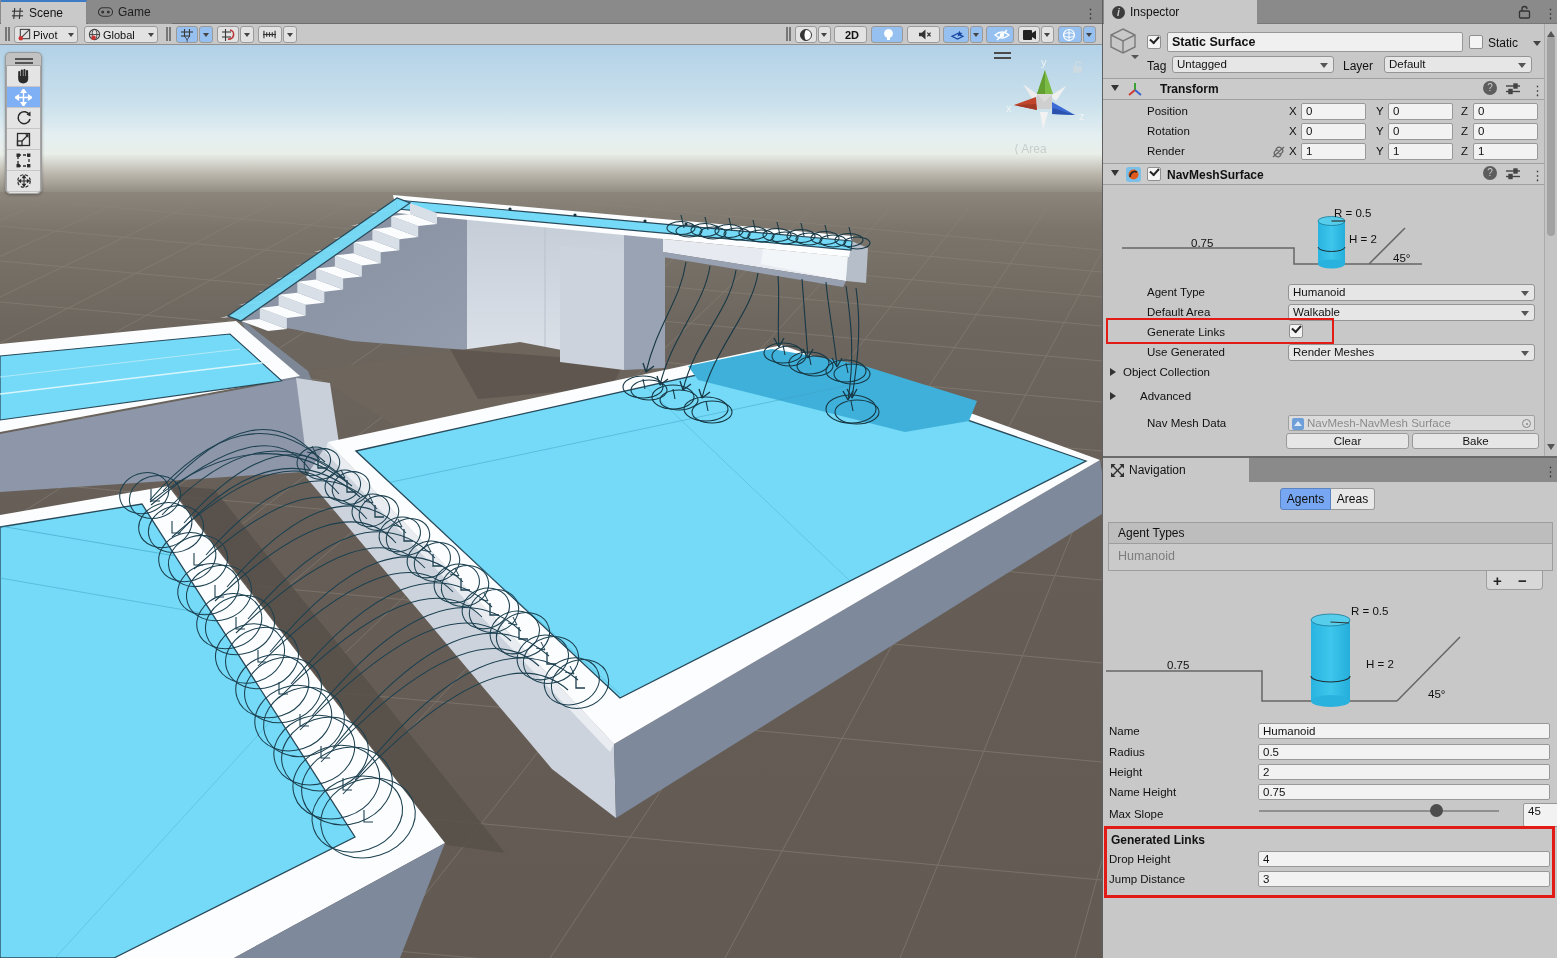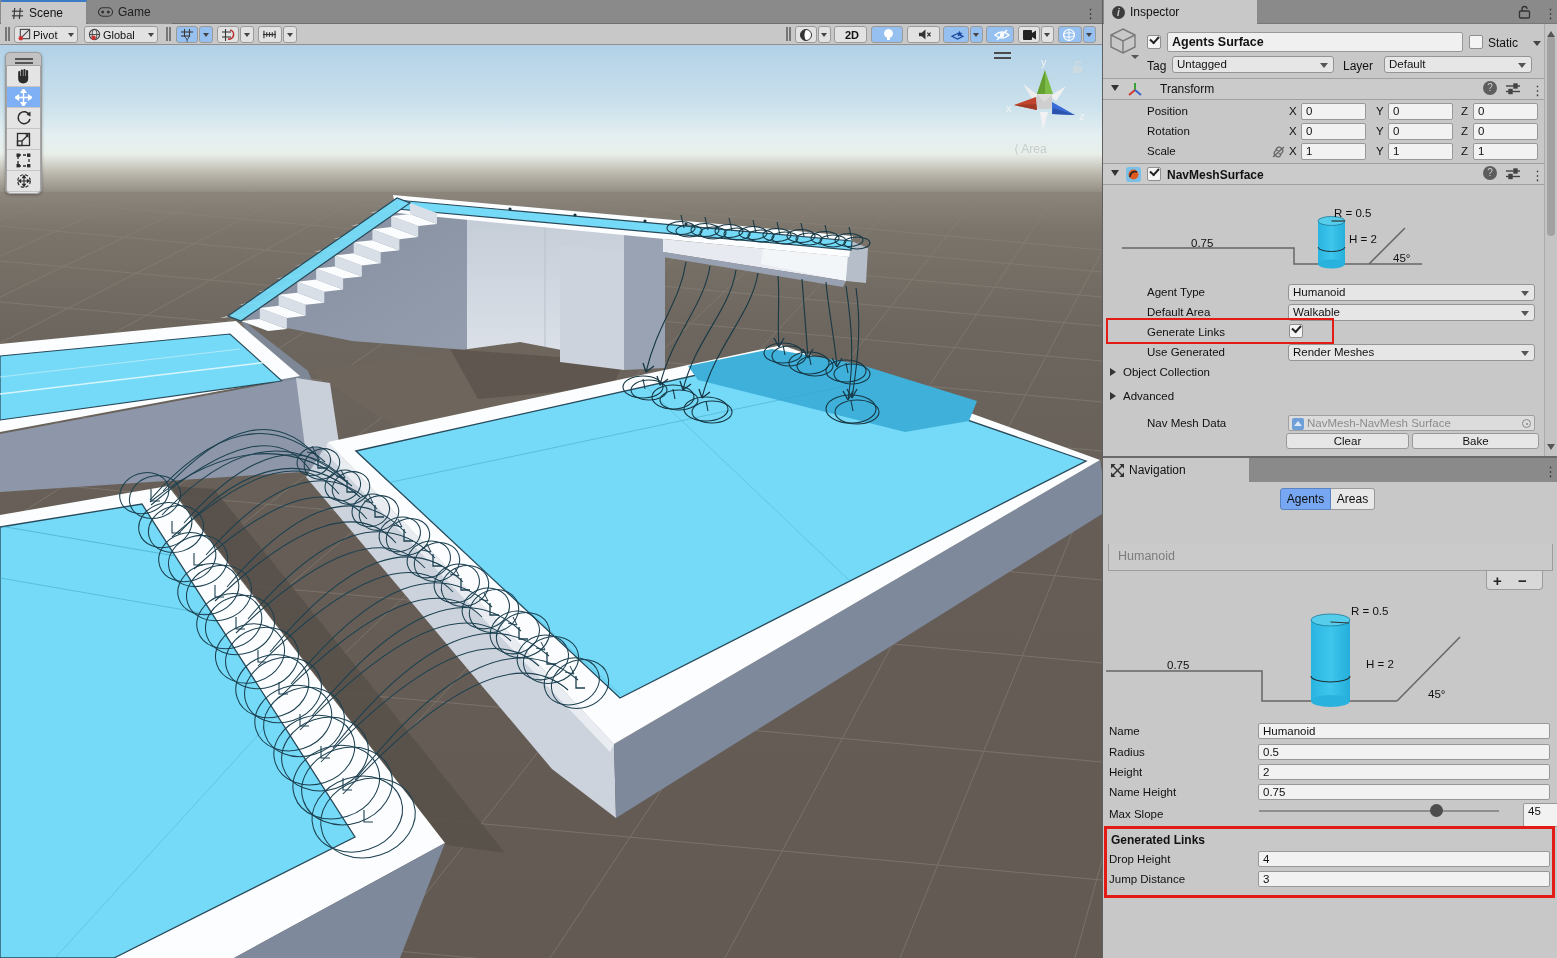--- a/index.html
+++ b/index.html
@@ -579,38 +579,38 @@
 <div class="abs dots" style="left:441px;top:4px"></div>
 <svg class="abs" style="left:6px;top:27px" width="30" height="32" viewBox="0 0 30 32">
       <g fill="none" stroke="#7a7a7a" stroke-width="1.4">
         <polygon points="14,2 26,8 26,20 14,26 2,20 2,8"></polygon>
         <polyline points="2,8 14,14 26,8"></polyline>
         <line x1="14" y1="14" x2="14" y2="26"></line>
       </g>
       <polygon points="22,28 30,28 26,32" fill="#555"></polygon>
     </svg>
 <div class="chk on" style="left:44px;top:35px"></div>
-<div class="field" style="left:64px;top:32px;width:296px;height:20px;font-size:12.5px;line-height:19px;font-weight:bold;background:#f0f0f0">Agents Surface</div>
+<div class="field" style="left:64px;top:32px;width:296px;height:20px;font-size:12.5px;line-height:19px;font-weight:bold;background:#f0f0f0">Static Surface</div>
 <div class="chk" style="left:366px;top:35px"></div>
 <div class="lbl" style="left:385px;top:36px;font-size:12px">Static</div>
 <div class="abs" style="left:430px;top:41px;border:4px solid transparent;border-top:5px solid #444"></div>
 <div class="lbl" style="left:44px;top:59px;font-size:12px">Tag</div>
 <div class="drop" style="left:69px;top:56px;width:162px;height:17px">Untagged</div>
 <div class="lbl" style="left:240px;top:59px;font-size:12px">Layer</div>
 <div class="drop" style="left:281px;top:56px;width:148px;height:17px">Default</div>
 <div class="abs" style="left:0;top:78px;width:443px;height:22px;background:#cbcbcb;border-top:1px solid #a0a0a0;border-bottom:1px solid #a0a0a0"></div>
 <div class="abs" style="left:8px;top:85px;border:4.5px solid transparent;border-top:6px solid #333"></div>
 <svg class="abs" style="left:24px;top:82px" width="16" height="15" viewBox="0 0 16 15">
       <g stroke-width="2">
         <line x1="8" y1="8" x2="8" y2="1" stroke="#3aa135"></line>
         <line x1="8" y1="8" x2="2" y2="13" stroke="#d03a2f"></line>
         <line x1="8" y1="8" x2="14" y2="13" stroke="#3a63d0"></line>
       </g>
     </svg>
-<div class="lbl" style="left:57px;top:82px;font-weight:normal;font-size:12px">Transform</div>
+<div class="lbl" style="left:57px;top:82px;font-weight:bold;font-size:12px">Transform</div>
 <div class="abs" style="left:380px;top:81px;width:14px;height:14px;border-radius:50%;background:#5d5d5d;color:#ccc;font-size:10px;text-align:center;line-height:14px">?</div>
 <svg class="abs" style="left:403px;top:83px" width="14" height="12" viewBox="0 0 14 12">
       <g stroke="#444" stroke-width="1.4">
         <line x1="0" y1="3" x2="14" y2="3"></line>
         <line x1="0" y1="8.5" x2="14" y2="8.5"></line>
         <rect x="8" y="1" width="3" height="4" fill="#444"></rect>
         <rect x="3" y="6.5" width="3" height="4" fill="#444"></rect>
       </g>
     </svg>
 <div class="abs dots" style="left:428px;top:81px"></div>
@@ -621,21 +621,21 @@
 <div class="field" style="left:285px;top:103px;width:65px;height:17px">0</div>
 <div class="lbl" style="left:358px;top:105px">Z</div>
 <div class="field" style="left:370px;top:103px;width:65px;height:17px">0</div>
 <div class="lbl" style="left:44px;top:125px">Rotation</div>
 <div class="lbl" style="left:186px;top:125px">X</div>
 <div class="field" style="left:198px;top:123px;width:65px;height:17px">0</div>
 <div class="lbl" style="left:273px;top:125px">Y</div>
 <div class="field" style="left:285px;top:123px;width:65px;height:17px">0</div>
 <div class="lbl" style="left:358px;top:125px">Z</div>
 <div class="field" style="left:370px;top:123px;width:65px;height:17px">0</div>
-<div class="lbl" style="left:44px;top:145px">Scale</div>
+<div class="lbl" style="left:44px;top:145px">Render</div>
 <div class="lbl" style="left:186px;top:145px">X</div>
 <div class="field" style="left:198px;top:143px;width:65px;height:17px">1</div>
 <div class="lbl" style="left:273px;top:145px">Y</div>
 <div class="field" style="left:285px;top:143px;width:65px;height:17px">1</div>
 <div class="lbl" style="left:358px;top:145px">Z</div>
 <div class="field" style="left:370px;top:143px;width:65px;height:17px">1</div>
 <svg class="abs" style="left:168px;top:146px" width="15" height="12" viewBox="0 0 15 12">
       <g fill="none" stroke="#666" stroke-width="1.3">
         <path d="M5 4 a3 3 0 0 1 5-2 l1.5 1.5 a3 3 0 0 1-4 4"></path>
         <path d="M10 8 a3 3 0 0 1-5 2 L3.5 8.5 a3 3 0 0 1 4-4"></path>
@@ -690,21 +690,21 @@
 <div class="lbl" style="left:44px;top:306px">Default Area</div>
 <div class="drop" style="left:185px;top:304px;width:247px;height:17px">Walkable</div>
 <div class="lbl" style="left:44px;top:326px">Generate Links</div>
 <div class="chk on" style="left:186px;top:324px"></div>
 <div class="abs" style="left:3px;top:318px;width:228px;height:26px;border:2.5px solid #e31b17"></div>
 <div class="lbl" style="left:44px;top:346px">Use Generated</div>
 <div class="drop" style="left:185px;top:344px;width:247px;height:17px">Render Meshes</div>
 <div class="abs" style="left:7px;top:368px;border:4.5px solid transparent;border-left:6px solid #333"></div>
 <div class="lbl" style="left:20px;top:366px">Object Collection</div>
 <div class="abs" style="left:7px;top:392px;border:4.5px solid transparent;border-left:6px solid #333"></div>
-<div class="lbl" style="left:20px;top:390px">Advanced</div>
+<div class="lbl" style="left:37px;top:390px">Advanced</div>
 <div class="lbl" style="left:44px;top:417px">Nav Mesh Data</div>
 <div class="abs" style="left:185px;top:415px;width:247px;height:16px;background:#dcdcdc;border:1px solid #a0a0a0;border-radius:2px;font-size:11.5px;color:#8b8b8b;padding-left:18px;line-height:15px">NavMesh-NavMesh Surface<svg style="position:absolute;left:3px;top:2px" width="12" height="12" viewBox="0 0 12 12">
         <rect x="0" y="0" width="12" height="12" rx="2" fill="#6f9fd8"></rect>
         <path d="M2 8 L6 3 L10 8 Z" fill="#dce9f8"></path>
       </svg><span style="position:absolute;right:3px;top:3px;width:9px;height:9px;border:1px solid #888;border-radius:50%;display:inline-block">
         <span style="position:absolute;left:2.5px;top:2.5px;width:2px;height:2px;background:#888;border-radius:50%"></span>
       </span></div>
 <div class="abs" style="left:183px;top:433px;width:123px;height:16px;background:#e6e6e6;border:1px solid #999;border-radius:3px;font-size:11.5px;text-align:center;line-height:15px;color:#111">Clear</div>
 <div class="abs" style="left:309px;top:433px;width:127px;height:16px;background:#e6e6e6;border:1px solid #999;border-radius:3px;font-size:11.5px;text-align:center;line-height:15px;color:#111">Bake</div>
 <div class="abs" style="left:441px;top:24px;width:14px;height:432px;background:#c4c4c4;border-left:1px solid #aaa"></div>
@@ -721,20 +721,21 @@
         <g fill="#333">
           <polygon points="0,0 5,0 0,5"></polygon>
           <polygon points="14,0 9,0 14,5"></polygon>
           <polygon points="0,14 5,14 0,9"></polygon>
           <polygon points="14,14 9,14 14,9"></polygon>
         </g>
       </svg>Navigation</div>
 <div class="abs dots" style="left:441px;top:462px"></div>
 <div class="abs" style="left:177px;top:488px;width:51px;height:22px;background:#77a7f2;border:1px solid #5a83c2;border-radius:3px 0 0 3px;font-size:12px;color:#0f0f0f;text-align:center;line-height:21px">Agents</div>
 <div class="abs" style="left:228px;top:488px;width:44px;height:22px;background:#e8e8e8;border:1px solid #9a9a9a;border-left:none;border-radius:0 3px 3px 0;font-size:12px;color:#0f0f0f;text-align:center;line-height:21px">Areas</div>
+<div class="abs" style="left:5px;top:522px;width:445px;height:22px;background:#bdbdbd;border:1px solid #9d9d9d;font-size:12px;color:#111;padding:3px 0 0 9px">Agent Types</div>
 <div class="abs" style="left:5px;top:544px;width:445px;height:27px;background:#cacaca;border:1px solid #9d9d9d;border-top:none;font-size:12.5px;color:#7d7d7d;padding:5px 0 0 9px">Humanoid</div>
 <div class="abs" style="left:383px;top:571px;width:57px;height:19px;background:#d8d8d8;border:1px solid #9d9d9d;border-top:none;border-radius:0 0 4px 4px"></div>
 <div class="abs" style="left:390px;top:572px;font-size:15px;color:#222;font-weight:bold">+</div>
 <div class="abs" style="left:415px;top:572px;font-size:15px;color:#222;font-weight:bold">−</div>
 <svg class="abs" style="left:0;top:595px" width="455" height="125" viewBox="0 0 455 125">
 <g stroke="#666" stroke-width="1.5" fill="none">
 <path d="M 3 76 H 159 V 106 H 294"></path>
 <path d="M 294 106 L 357 42"></path>
 </g>
 <rect x="208" y="25" width="39" height="81" fill="url(#cyl3)"></rect>

